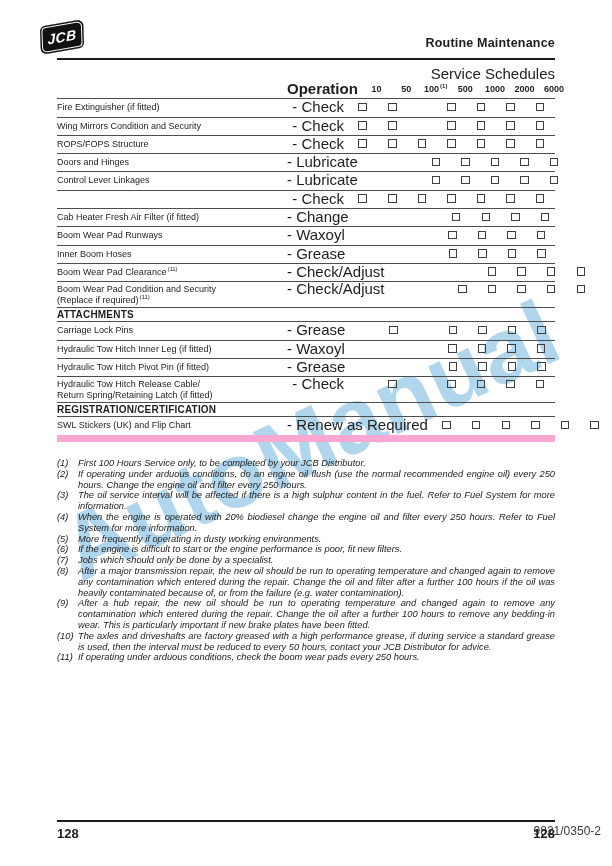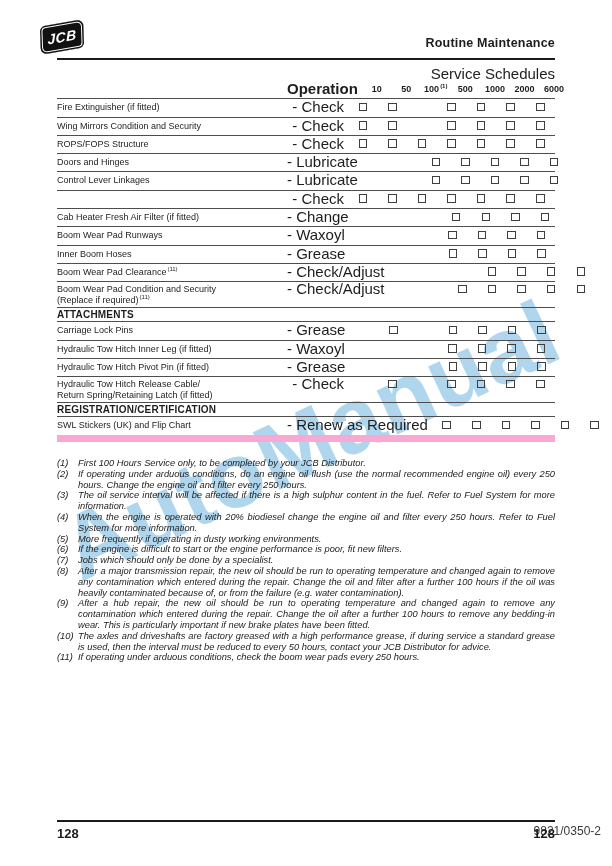--- a/index.html
+++ b/index.html
@@ -38,21 +38,21 @@
     position:absolute;left:57px;right:57px;top:58px;height:2px;background:#1b1b1b;z-index:1;
   }
   .page-subtitle{
     position:absolute;right:57px;top:65px;z-index:1;font-size:15px;color:#222;
   }
   
   .mtable{position:absolute;left:57px;right:57px;top:84px;z-index:1;}
   .thead{display:flex;align-items:flex-end;padding-bottom:4px;}
   .c-label{flex:0 0 230px;font-size:9px;line-height:10.3px;}
   .c-op{flex:1;text-align:right;font-size:15px;line-height:10.3px;padding-right:4px;white-space:nowrap;}
-  .c-checks{flex:0 0 207px;display:flex;}
+  .c-checks{flex:0 0 207px;display:flex;justify-content:flex-end;}
   .ccell{flex:1;display:flex;justify-content:center;align-items:flex-start;}
   .thead .c-op{font-weight:bold;}
   .hnum{flex:1;text-align:center;font-size:9px;font-weight:bold;line-height:10px;}
   .rows{border-bottom:7px solid #f9a8d4;}
   .trow{display:flex;align-items:flex-start;border-top:1px solid #4d4d4d;padding:3px 0 4px;}
   .trow.double{padding:2px 0 2px;}
   .trow.section{padding:2px 0 1px;}
   .section-label{font-size:10px;font-weight:bold;line-height:10.5px;letter-spacing:0.2px;}
   .checkbox{
     width:8.5px;height:8.5px;border:1.3px solid #3f3f3f;background:transparent;

